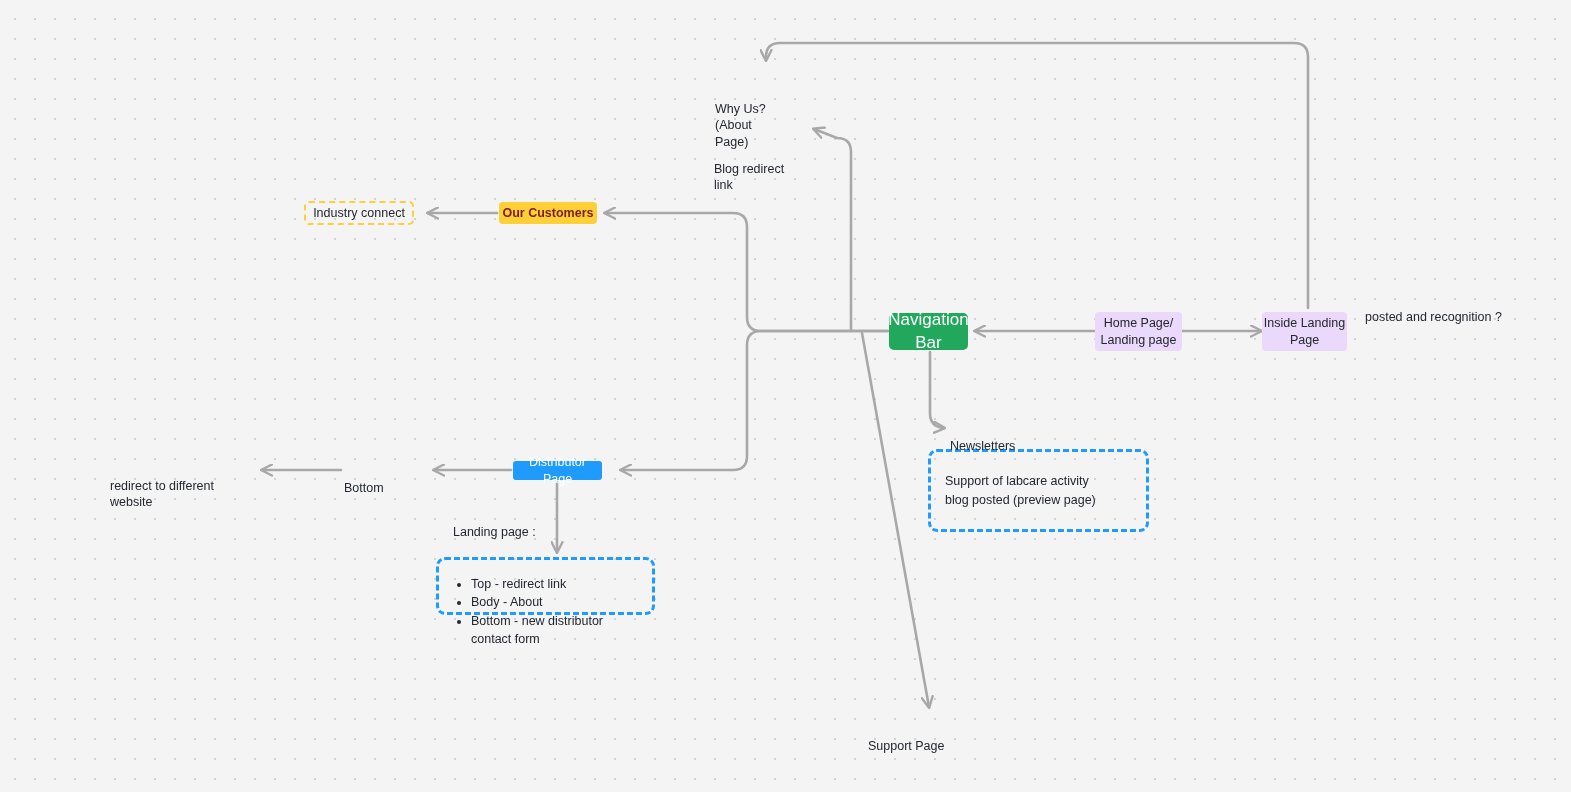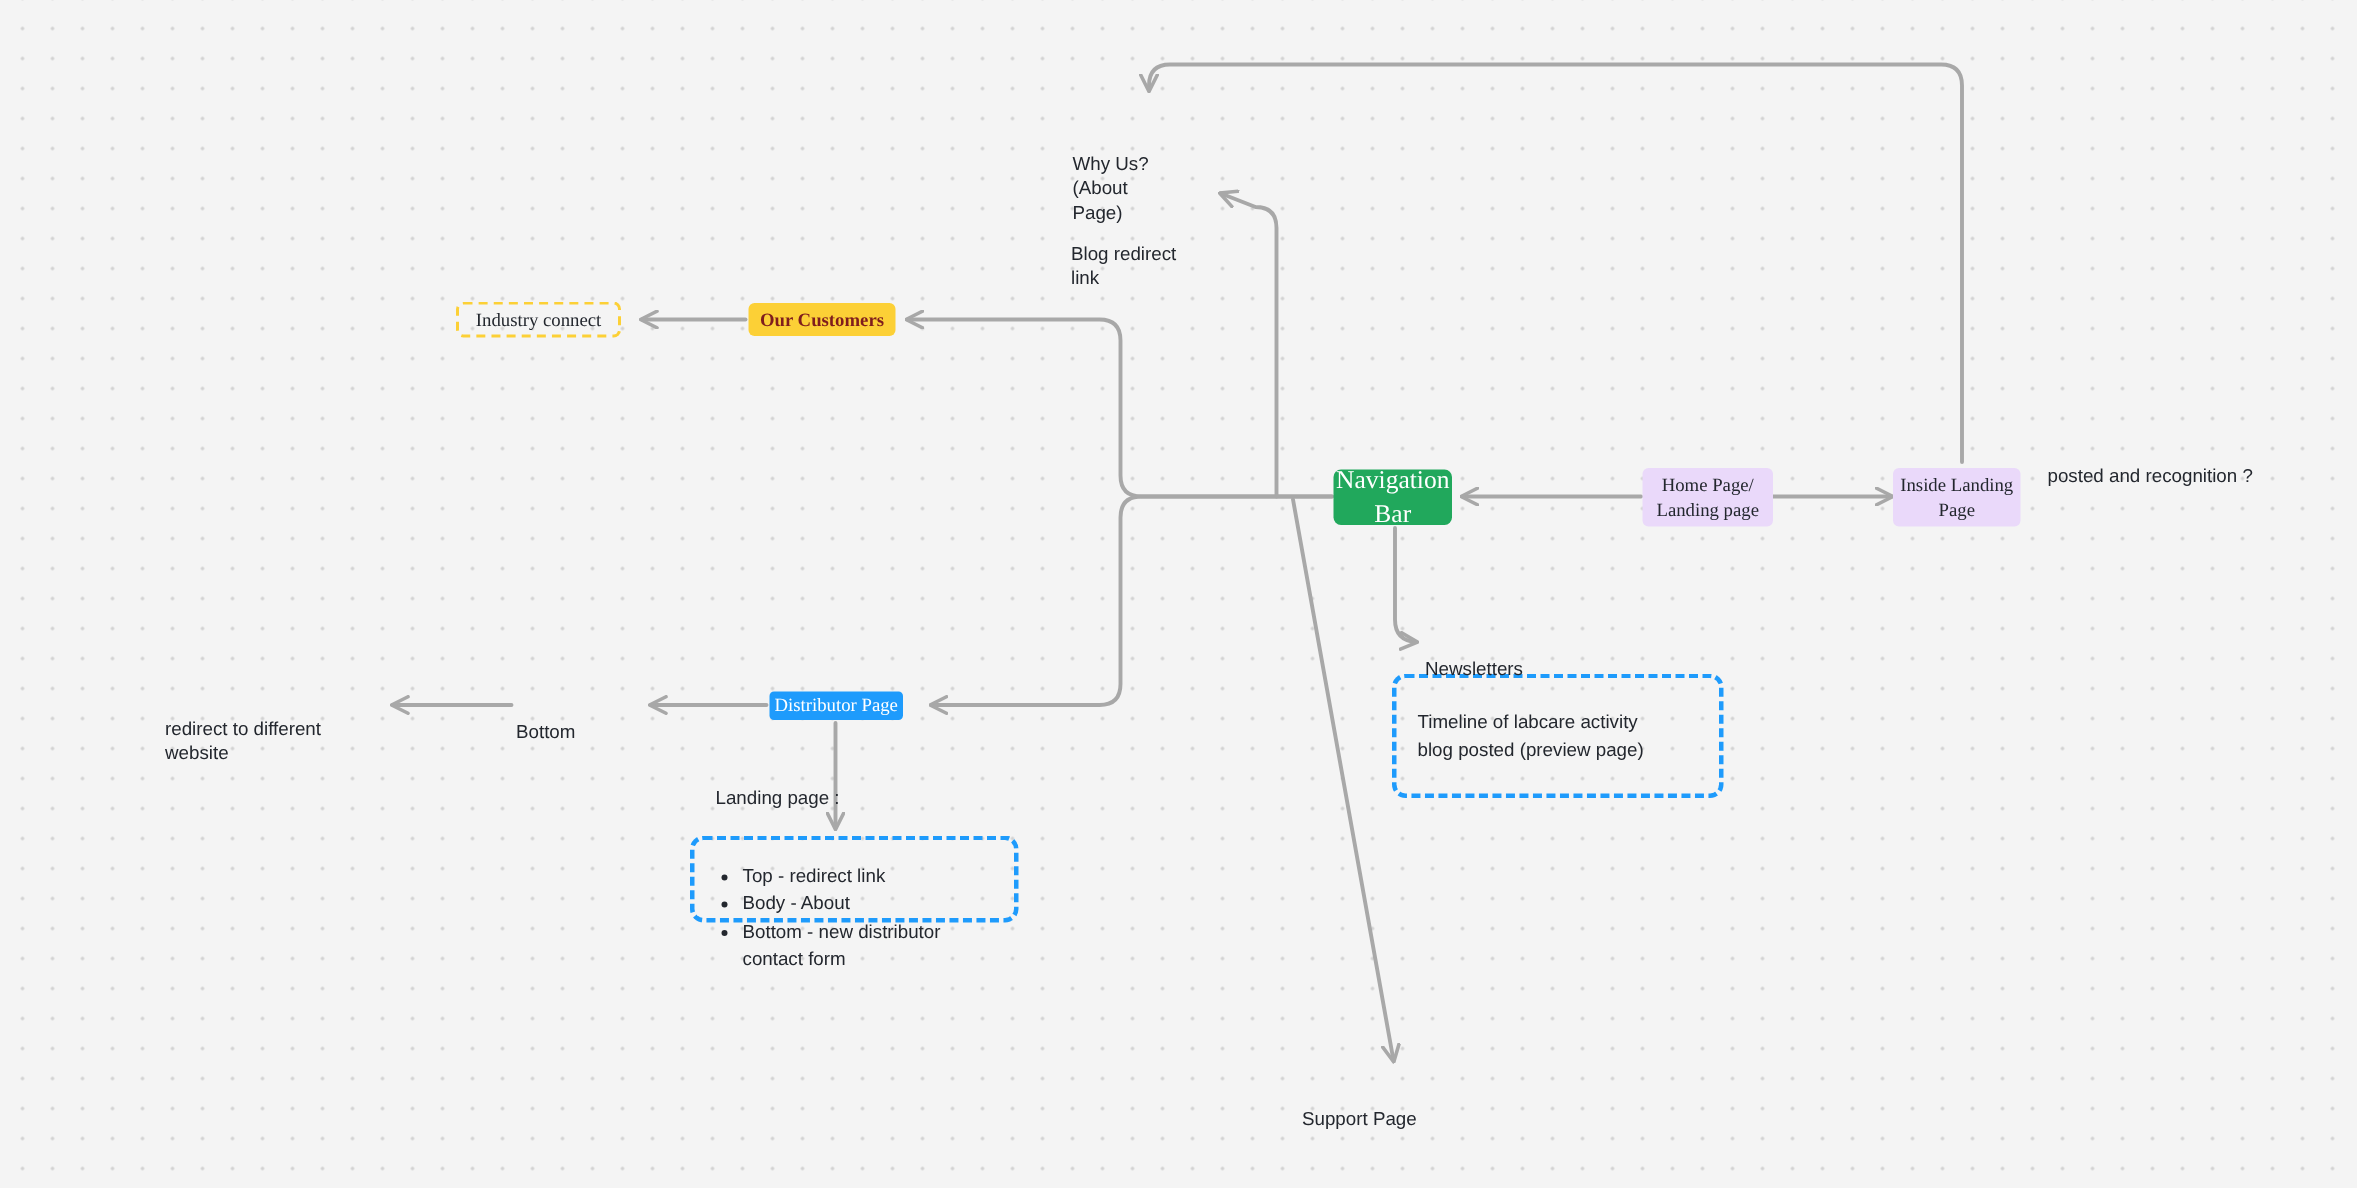--- a/index.html
+++ b/index.html
@@ -27,21 +27,20 @@
   }
   .node {
     position: absolute;
     box-sizing: border-box;
     display: flex;
     align-items: center;
     justify-content: center;
     text-align: center;
     line-height: 1.32;
     white-space: pre-line;
-    font-family: Liberation Serif, serif;
   }
   .node-green {
     background: #21a85c;
     color: #ffffff;
     border-radius: 5px;
     font-size: 17px;
   }
   .node-purple {
     background: #ead9fa;
     color: #23272e;
@@ -156,31 +155,31 @@
   </div>
 
   <div class="node node-dashed-yellow" style="left:304px; top:201px; width:110px; height:24px;">
     <span>Industry connect</span>
   </div>
 
   <div class="node node-blue" style="left:513px; top:461px; width:89px; height:19px;">
     <span>Distributor Page</span>
   </div>
 
-  <div class="note" style="left:460px; top:557px; width:219px; height:58px;gap:32px;">
+  <div class="note" style="left:436px; top:557px; width:219px; height:58px;gap:32px;">
     <div class="note-title">Landing page :</div>
     <ul>
       <li>Top - redirect link</li>
       <li>Body - About</li>
       <li>Bottom - new distributor contact form</li>
     </ul>
   </div>
 
   <div class="note" style="left:928px; top:449px; width:221px; height:83px;">
-    <div style="white-space: pre-line;">Timeline of labcare activity
+    <div style="white-space: pre-line;">Support of labcare activity
 blog posted (preview page)</div>
   </div>
 
   <div class="label" style="left:715px; top:84px; width:100px;">
     <span>Why Us?
 (About
 Page)</span>
   </div>
 
   <div class="label" style="left:714px; top:144px; width:100px;">

